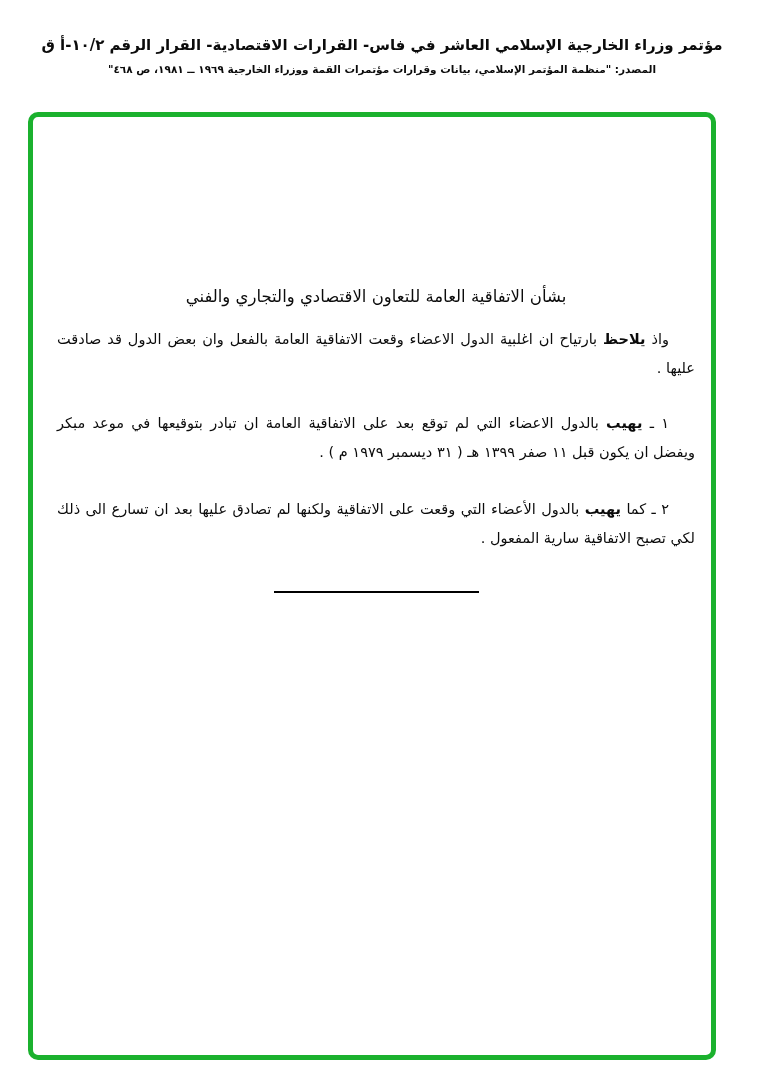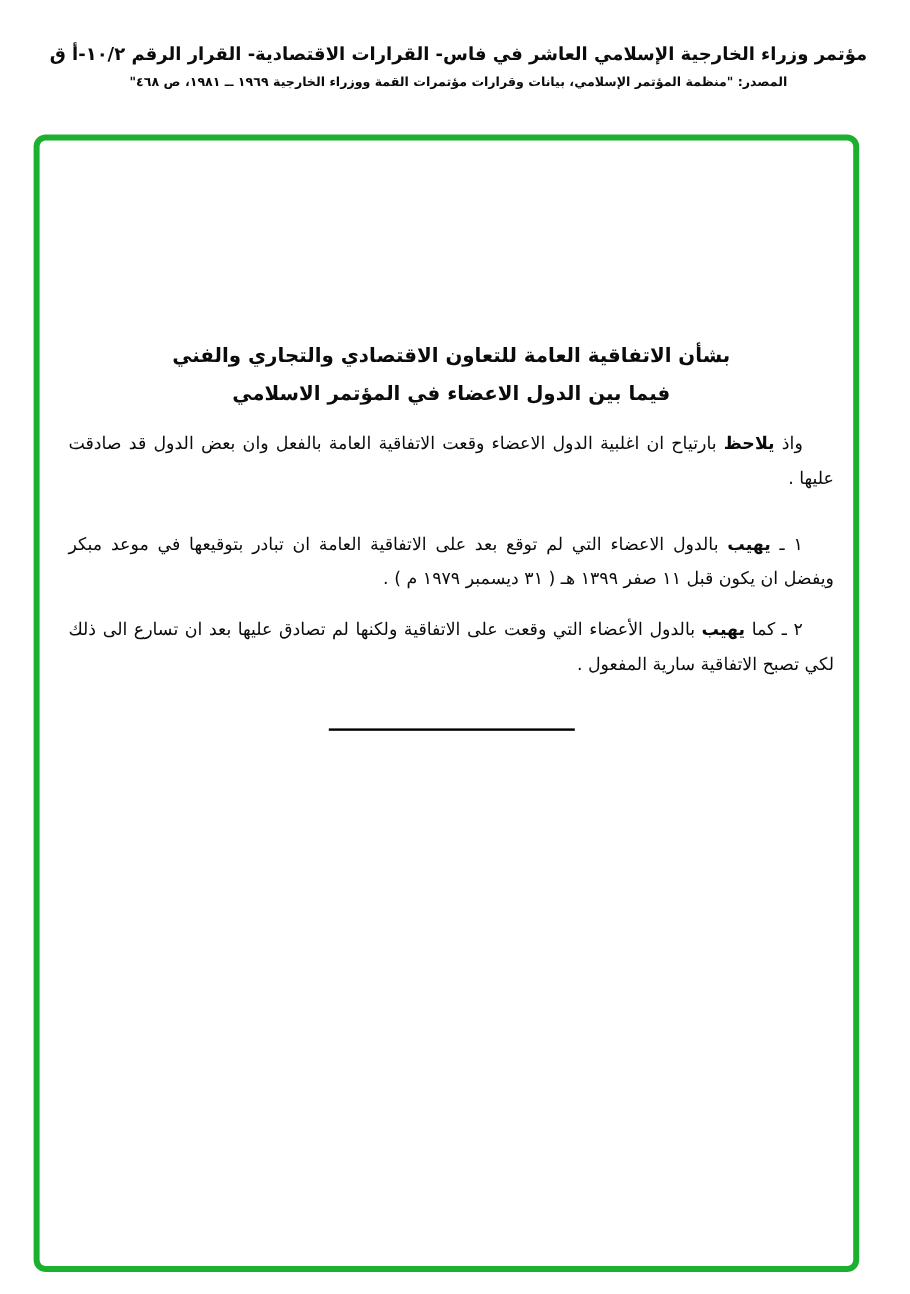--- a/index.html
+++ b/index.html
@@ -10,50 +10,49 @@
   .page{position:absolute;inset:0;}
   .doc-header{position:absolute;top:36px;left:3px;width:758px;text-align:center;}
   .hdr1{font-size:15px;font-weight:700;letter-spacing:0;}
   .hdr2{font-size:10.5px;font-weight:700;margin-top:9px;}
   .green-box{
     position:absolute;left:28px;top:112px;width:688px;height:948px;
     box-sizing:border-box;border:5px solid #1bb12e;border-radius:10px;background:#ffffff;
   }
   .doc-content{padding:164px 16px 0 24px;}
   .res-num{text-align:center;font-size:15px;font-weight:500;margin-bottom:16px;}
-  .doc-title{text-align:center;font-size:16.5px;font-weight:700;line-height:31px;}
+  .doc-title{text-align:center;font-size:16.5px;font-weight:400;line-height:31px;}
   .para{
     margin:0;font-size:14.5px;line-height:29px;
     text-align:justify;text-indent:26px;font-weight:400;
   }
   .para b{font-weight:700;}
   .para-1{margin-top:20px;}
   .para-2{margin-top:24px;}
   .para-3{margin-top:13px;}
   .para-4{margin-top:26px;}
-  .para-5{margin-top:13px;}
+  .para-5{margin-top:28px;}
   .divider{width:205px;height:2px;background:#000;margin:38px auto 0 auto;}
 </style>
 </head>
 <body>
 
 <div class="page">
 
   <header class="doc-header">
     <div class="hdr1">مؤتمر وزراء الخارجية الإسلامي العاشر في فاس- القرارات الاقتصادية- القرار الرقم ١٠/٢-أ ق</div>
     <div class="hdr2">المصدر: "منظمة المؤتمر الإسلامي، بيانات وقرارات مؤتمرات القمة ووزراء الخارجية ١٩٦٩ ــ ١٩٨١، ص ٤٦٨"</div>
   </header>
 
   <div class="green-box">
     <div class="doc-content">
 
 
       <div class="doc-title">
         <div>بشأن الاتفاقية العامة للتعاون الاقتصادي والتجاري والفني</div>
-        <div>فيما بين الدول الاعضاء في المؤتمر الاسلامي</div>
       </div>
 
 
 
       <p class="para para-3"><span>واذ </span><b>يلاحظ</b><span> بارتياح ان اغلبية الدول الاعضاء وقعت الاتفاقية العامة بالفعل وان بعض الدول قد صادقت عليها .</span></p>
 
       <p class="para para-4"><span>١ ـ </span><b>يهيب</b><span> بالدول الاعضاء التي لم توقع بعد على الاتفاقية العامة ان تبادر بتوقيعها في موعد مبكر ويفضل ان يكون قبل ١١ صفر ١٣٩٩ هـ ( ٣١ ديسمبر ١٩٧٩ م ) .</span></p>
 
       <p class="para para-5"><span>٢ ـ كما </span><b>يهيب</b><span> بالدول الأعضاء التي وقعت على الاتفاقية ولكنها لم تصادق عليها بعد ان تسارع الى ذلك لكي تصبح الاتفاقية سارية المفعول .</span></p>
 

